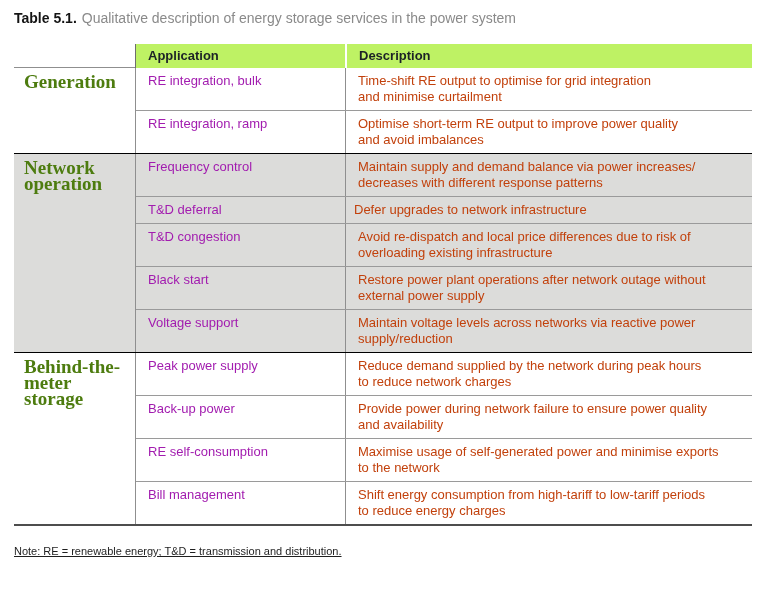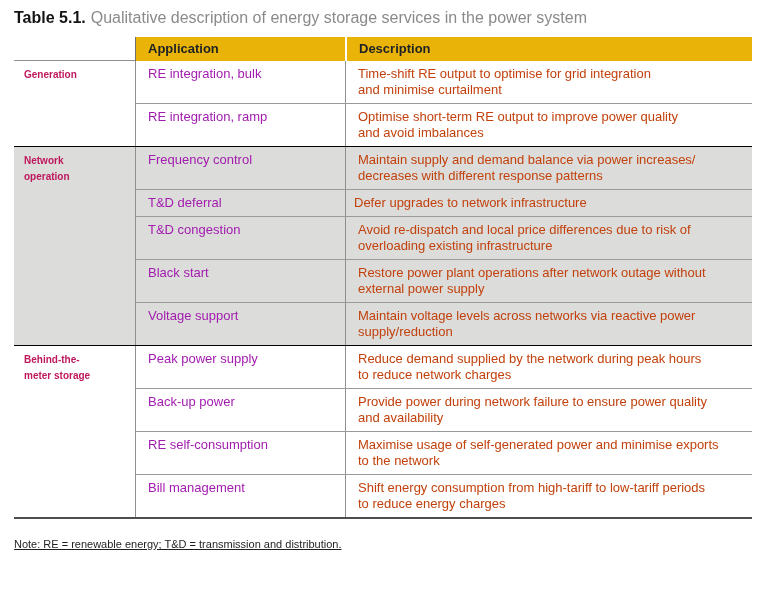--- a/index.html
+++ b/index.html
@@ -7,48 +7,49 @@
   body {
     width: 766px;
     height: 607px;
     font-family: "Liberation Sans", "DejaVu Sans", sans-serif;
     position: relative;
     overflow: hidden;
   }
   .page { padding: 10px 14px 0 14px; }
 
   
-  .title { font-size: 16px; line-height: 16px; margin-bottom: 11px; color: #8a8a8a; }
+  .title { font-size: 14px; line-height: 16px; margin-bottom: 18px; color: #8a8a8a; }
   .title .title-label { font-weight: bold; color: #141414; margin-right: 5px; }
 
   
   .tbl { width: 738px; border-bottom: 2px solid #4d4d4d; }
 
   .header-row { display: flex; }
   .hcell {
     font-size: 13px; font-weight: bold; color: #1c2226;
     line-height: 16px; padding: 4px 12px;
-    background: #eab308;
+    background: #bef264;
   }
   .h-empty {
     width: 121px; background: transparent;
     border-bottom: 1px solid #8f8f8f;
   }
   .h-app { width: 210px; border-left: 1px solid #6e6e6e; margin-right: 2px; }
   .h-desc { flex: 1; }
 
   .group { display: flex; }
   .group + .group { border-top: 1px solid #000000; }
   .group.band { background: #dcdcda; }
 
   .group-label {
     width: 121px;
-    font-size: 10px; font-weight: bold; color: #be185d;
+    font-size: 19px; font-weight: bold; color: #4d7c0f;
     line-height: 16px; padding: 6px 6px 6px 10px;
     white-space: pre-line;
+    font-family: Liberation Serif, serif;
   }
   .group-rows { flex: 1; border-left: 1px solid #8f8f8f; }
 
   .row { display: flex; }
   .row + .row { border-top: 1px solid #9a9a9a; }
   .cell-app {
     width: 209px;
     font-size: 13px; color: #a21caf;
     line-height: 16px; padding: 5px 8px 5px 12px;
   }

